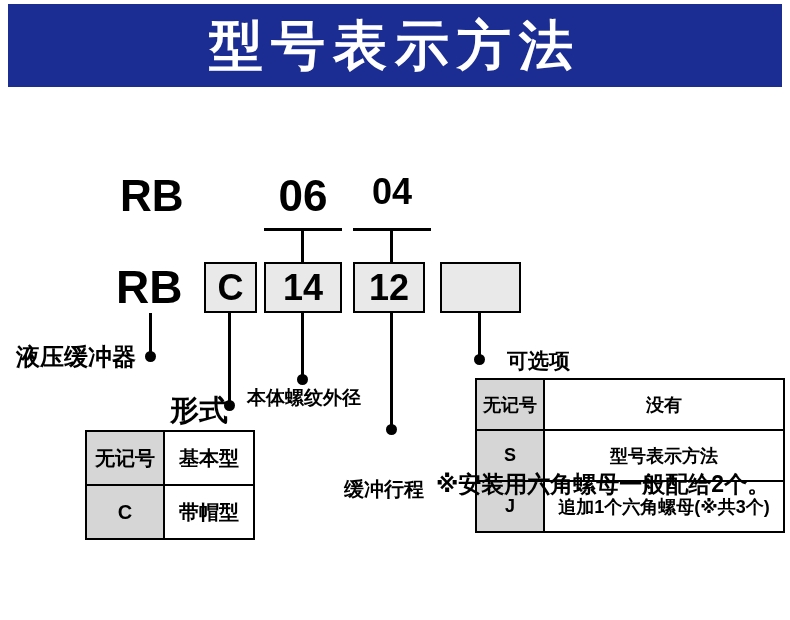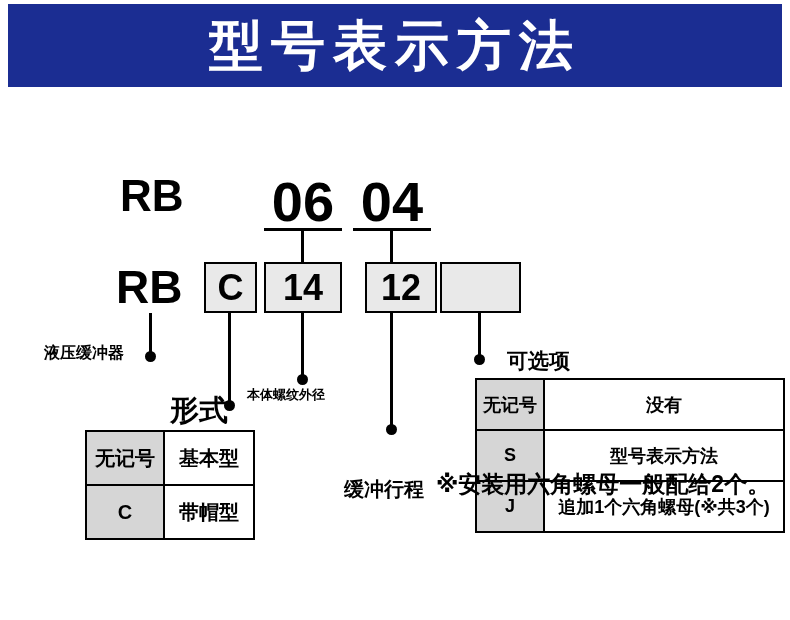--- a/index.html
+++ b/index.html
@@ -24,22 +24,22 @@
   }
   .banner span {
     color: #ffffff;
     font-size: 54px;
     letter-spacing: 8px;
     line-height: 1;
     font-family: Liberation Serif, serif;
   }
   .code { position: absolute; line-height: 1; white-space: nowrap; }
   .top-rb  { left: 120px; top: 174px; font-size: 44px; }
-  .top-06  { left: 264px; top: 174px; width: 78px; text-align: center; font-size: 56px; }
-  .top-04  { left: 353px; top: 174px; width: 78px; text-align: center; font-size: 56px; }
+  .top-06  { left: 264px; top: 174px; width: 78px; text-align: center; font-size: 44px; }
+  .top-04  { left: 353px; top: 174px; width: 78px; text-align: center; font-size: 36px; }
   .row-rb  { left: 116px; top: 264px; font-size: 46px; }
 
   .hline { position: absolute; height: 3px; background: #000; }
   .u06 { left: 264px; top: 228px; width: 78px; }
   .u04 { left: 353px; top: 228px; width: 78px; }
 
   .vline { position: absolute; width: 3px; background: #000; }
   .s06 { left: 301px; top: 231px; height: 31px; }
   .s04 { left: 390px; top: 231px; height: 31px; }
   .l-rb    { left: 149px; top: 313px; height: 42px; }
@@ -63,27 +63,27 @@
     border: 2px solid #000;
     background: #e9e9e9;
     display: flex;
     align-items: center;
     justify-content: center;
     font-size: 36px;
     line-height: 1;
   }
   .box-c     { left: 204px; width: 53px; }
   .box-14    { left: 264px; width: 78px; }
-  .box-12    { left: 353px; width: 72px; margin-left: 12px; }
+  .box-12    { left: 353px; width: 72px; }
   .box-empty { left: 440px; width: 81px; }
 
   .lbl { position: absolute; line-height: 1.1; white-space: nowrap; }
-  .lbl-buffer  { left: 16px;  top: 344px; font-size: 16px; margin-left: 28px; }
+  .lbl-buffer  { left: 16px;  top: 344px; font-size: 24px; }
   .lbl-type    { left: 170px; top: 395px; font-size: 29px; }
-  .lbl-thread  { left: 247px; top: 388px; font-size: 13px; }
+  .lbl-thread  { left: 247px; top: 388px; font-size: 19px; }
   .lbl-stroke  { left: 344px; top: 438px; font-size: 20px; margin-top: 40px; }
   .lbl-options { left: 491px; top: 349px; font-size: 21px; margin-left: 16px; }
 
   table.tbl {
     position: absolute;
     border-collapse: collapse;
     background: #fff;
   }
   table.tbl td {
     border: 2px solid #000;

